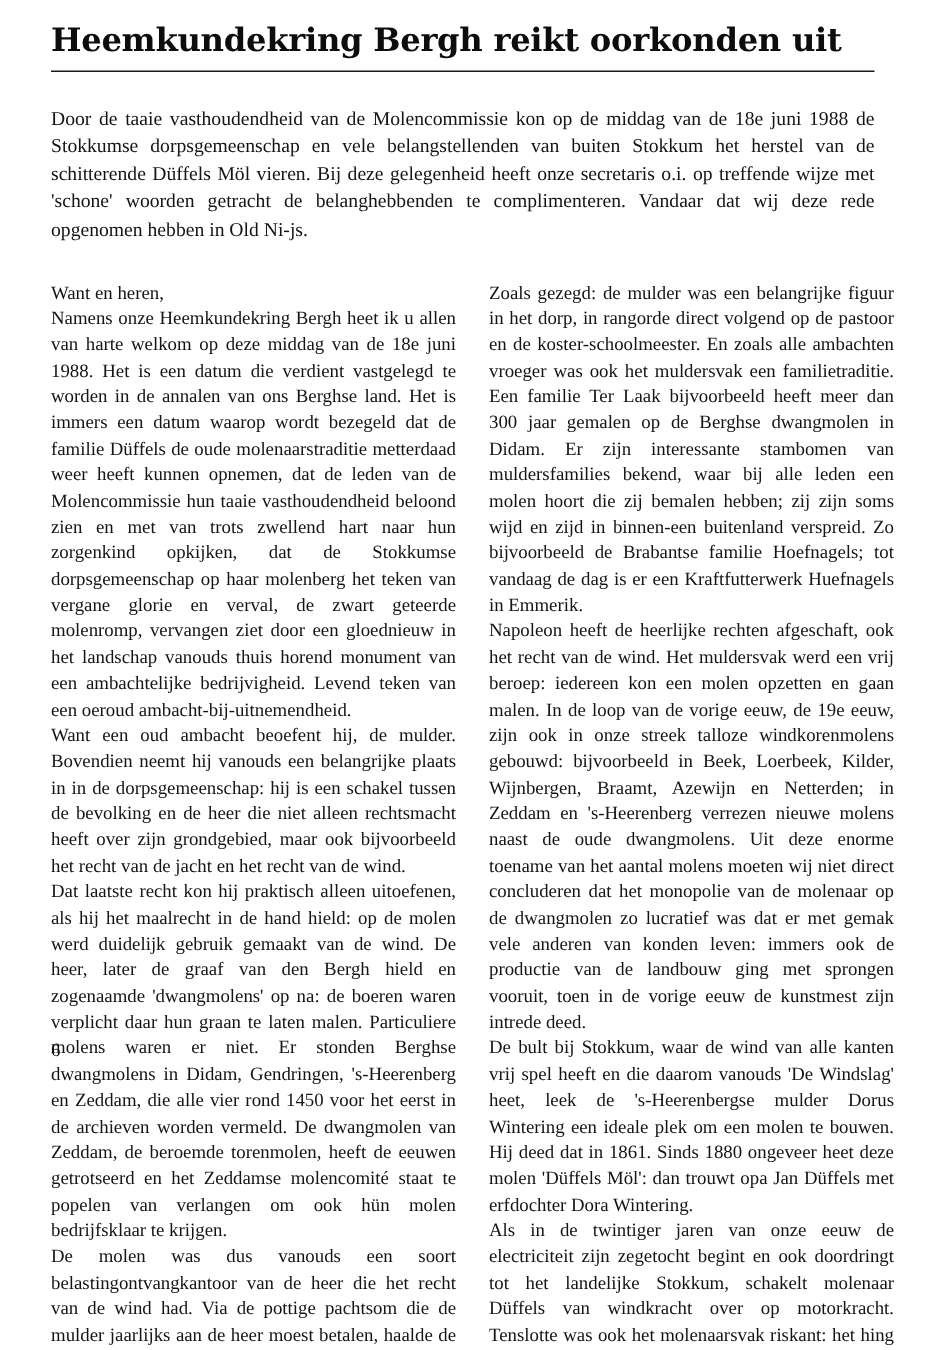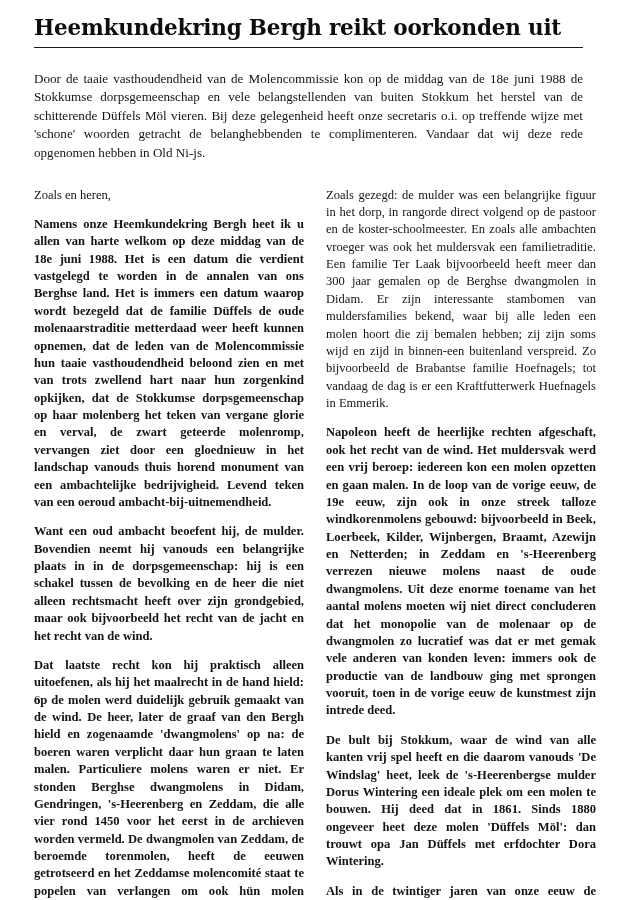--- a/index.html
+++ b/index.html
@@ -58,22 +58,21 @@
   .col p {
     margin: 0;
     font-size: 12.55px;
     line-height: 1.385;
     text-align: justify;
     text-justify: inter-word;
     hyphens: auto;
     color: #141414;
   }
   .col p + p {
-    margin-top: 12px;
-    font-weight: bold;
+    margin-top: 0px;
   }
   .salutation {
     margin-bottom: 0px;
   }
   .folio {
     position: absolute;
     left: 34px;
     bottom: 16px;
     font-size: 12.5px;
     font-family: "Liberation Serif", serif;
@@ -86,21 +85,21 @@
 <div class="page">
 
   <h1 class="title">Heemkundekring Bergh reikt oorkonden uit</h1>
   <hr class="title-rule">
 
   <p class="lead">Door de taaie vasthoudendheid van de Molencommissie kon op de middag van de 18e juni 1988 de Stokkumse dorpsgemeenschap en vele belangstellenden van buiten Stokkum het herstel van de schitterende Düffels Möl vieren. Bij deze gelegenheid heeft onze secretaris o.i. op treffende wijze met 'schone' woorden getracht de belanghebbenden te complimenteren. Vandaar dat wij deze rede opgenomen hebben in Old Ni-js.</p>
 
   <div class="columns">
 
     <div class="col">
-      <p class="salutation">Zoals en heren,</p>
+      <p class="salutation">Want en heren,</p>
       <p>Namens onze Heemkundekring Bergh heet ik u allen van harte welkom op deze middag van de 18e juni 1988. Het is een datum die verdient vastgelegd te worden in de annalen van ons Berghse land. Het is immers een datum waarop wordt bezegeld dat de familie Düffels de oude molenaarstraditie metterdaad weer heeft kunnen opnemen, dat de leden van de Molencommissie hun taaie vasthoudendheid beloond zien en met van trots zwellend hart naar hun zorgenkind opkijken, dat de Stokkumse dorpsgemeenschap op haar molenberg het teken van vergane glorie en verval, de zwart geteerde molenromp, vervangen ziet door een gloednieuw in het landschap vanouds thuis horend monument van een ambachtelijke bedrijvigheid. Levend teken van een oeroud ambacht-bij-uitnemendheid.</p>
       <p>Want een oud ambacht beoefent hij, de mulder. Bovendien neemt hij vanouds een belangrijke plaats in in de dorpsgemeenschap: hij is een schakel tussen de bevolking en de heer die niet alleen rechtsmacht heeft over zijn grondgebied, maar ook bijvoorbeeld het recht van de jacht en het recht van de wind.</p>
       <p>Dat laatste recht kon hij praktisch alleen uitoefenen, als hij het maalrecht in de hand hield: op de molen werd duidelijk gebruik gemaakt van de wind. De heer, later de graaf van den Bergh hield en zogenaamde 'dwangmolens' op na: de boeren waren verplicht daar hun graan te laten malen. Particuliere molens waren er niet. Er stonden Berghse dwangmolens in Didam, Gendringen, 's-Heerenberg en Zeddam, die alle vier rond 1450 voor het eerst in de archieven worden vermeld. De dwangmolen van Zeddam, de beroemde torenmolen, heeft de eeuwen getrotseerd en het Zeddamse molencomité staat te popelen van verlangen om ook hün molen bedrijfsklaar te krijgen.</p>
       <p>De molen was dus vanouds een soort belastingontvangkantoor van de heer die het recht van de wind had. Via de pottige pachtsom die de mulder jaarlijks aan de heer moest betalen, haalde de heer zich klinkende munt voor zijn recht. En de mulder moest op zijn beurt aan zijn trekken zien te komen.</p>
     </div>
 
     <div class="col">
       <p>Zoals gezegd: de mulder was een belangrijke figuur in het dorp, in rangorde direct volgend op de pastoor en de koster-schoolmeester. En zoals alle ambachten vroeger was ook het muldersvak een familietraditie. Een familie Ter Laak bijvoorbeeld heeft meer dan 300 jaar gemalen op de Berghse dwangmolen in Didam. Er zijn interessante stambomen van muldersfamilies bekend, waar bij alle leden een molen hoort die zij bemalen hebben; zij zijn soms wijd en zijd in binnen-een buitenland verspreid. Zo bijvoorbeeld de Brabantse familie Hoefnagels; tot vandaag de dag is er een Kraftfutterwerk Huefnagels in Emmerik.</p>
       <p>Napoleon heeft de heerlijke rechten afgeschaft, ook het recht van de wind. Het muldersvak werd een vrij beroep: iedereen kon een molen opzetten en gaan malen. In de loop van de vorige eeuw, de 19e eeuw, zijn ook in onze streek talloze windkorenmolens gebouwd: bijvoorbeeld in Beek, Loerbeek, Kilder, Wijnbergen, Braamt, Azewijn en Netterden; in Zeddam en 's-Heerenberg verrezen nieuwe molens naast de oude dwangmolens. Uit deze enorme toename van het aantal molens moeten wij niet direct concluderen dat het monopolie van de molenaar op de dwangmolen zo lucratief was dat er met gemak vele anderen van konden leven: immers ook de productie van de landbouw ging met sprongen vooruit, toen in de vorige eeuw de kunstmest zijn intrede deed.</p>
       <p>De bult bij Stokkum, waar de wind van alle kanten vrij spel heeft en die daarom vanouds 'De Windslag' heet, leek de 's-Heerenbergse mulder Dorus Wintering een ideale plek om een molen te bouwen. Hij deed dat in 1861. Sinds 1880 ongeveer heet deze molen 'Düffels Möl': dan trouwt opa Jan Düffels met erfdochter Dora Wintering.</p>

